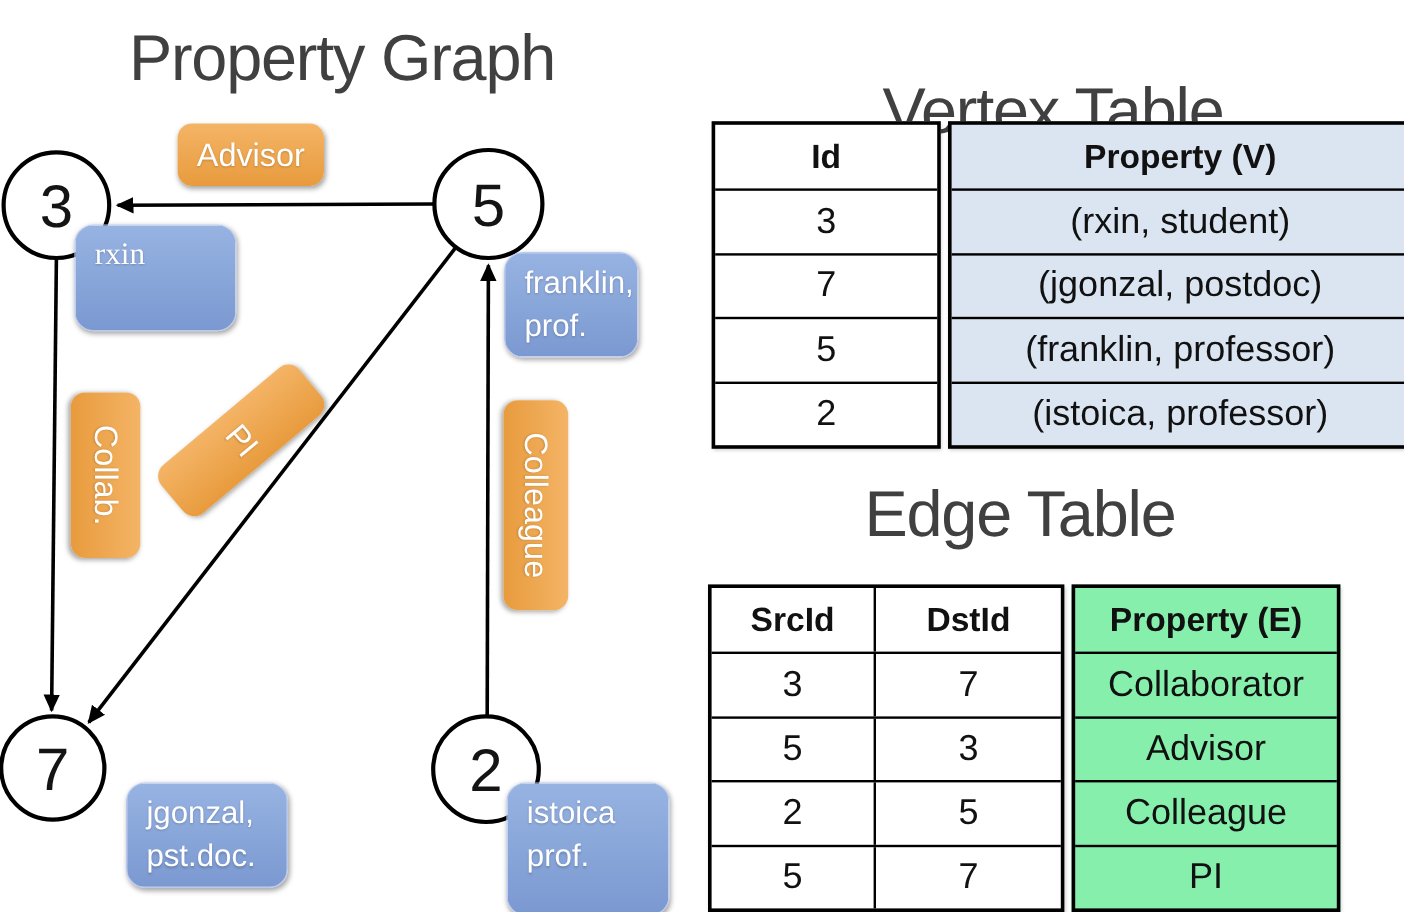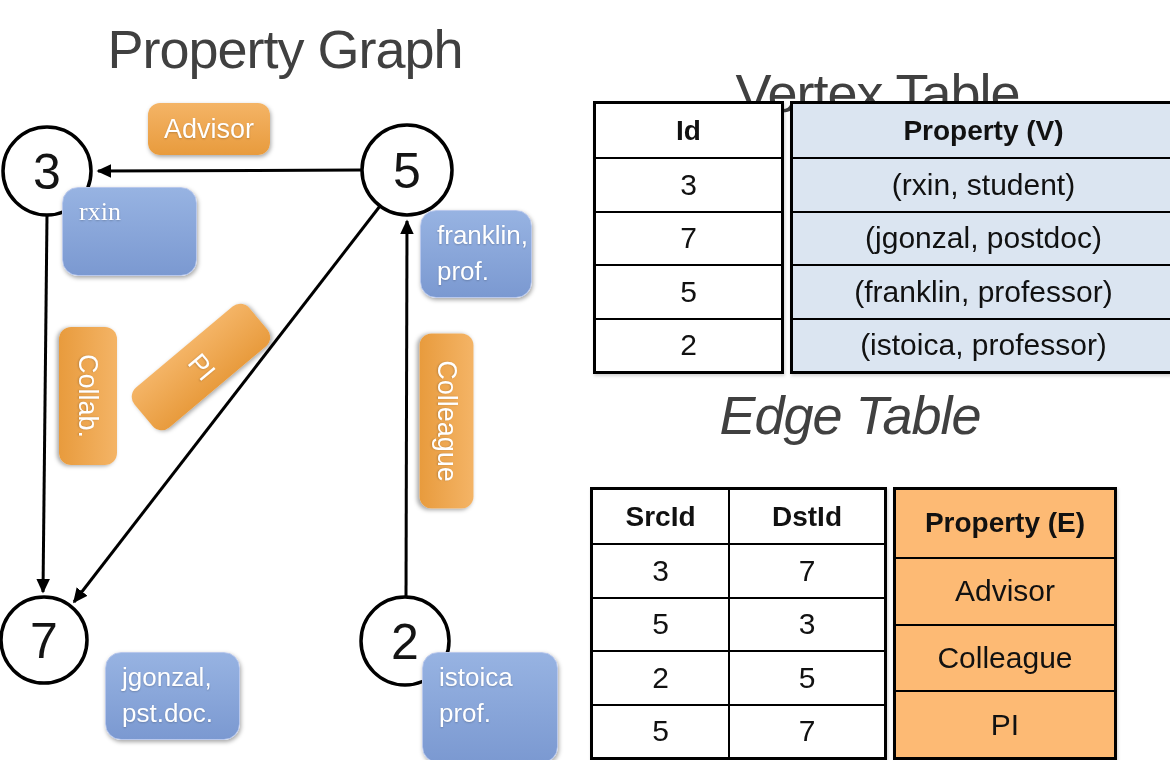--- a/index.html
+++ b/index.html
@@ -11,21 +11,21 @@
   }
   .abs{position:absolute;}
 
   
   .big-title{
     font-size:54px;font-weight:400;letter-spacing:-1px;color:#404040;
     text-align:center;white-space:nowrap;
   }
   #graph-title{left:0;top:18px;width:570px;}
   #vertex-title{left:585px;top:14px;width:585px;margin-top:48px;}
-  #edge-title{left:585px;top:384px;width:530px;font-style:italic;}
+  #edge-title{left:585px;top:398px;width:530px;}
 
   
   #graph-svg{left:0;top:0;}
   .edge{stroke:#000;stroke-width:3;}
   .node-circle{fill:#fff;stroke:#000;stroke-width:3.5;}
   .nnum{font-size:50px;font-weight:400;fill:#141414;text-anchor:middle;}
 
   
   .olabel{
     background:linear-gradient(180deg,#f4b466 0%,#e89b3d 100%);
@@ -58,21 +58,21 @@
   
   .table-wrap{display:flex;gap:6px;}
   #vertex-table{left:593px;top:101px;}
   #edge-table{left:590px;top:487px;}
   .stable{
     border:3px solid #000;height:267px;
     display:grid;grid-auto-rows:1fr;background:#fff;
     box-shadow:1px 2px 3px rgba(0,0,0,0.18);
   }
   .blue{background:#dbe5f1;}
-  .tan{background:#fdba74;}
+  .tan{background:#86efac;}
   .cell{
     display:flex;align-items:center;justify-content:center;
     font-size:30px;white-space:nowrap;
   }
   .th{font-weight:bold;font-size:28px;}
   .bt{border-top:2.5px solid #000;}
   .col-id{width:185px;}
   .col-vprop{width:381px;}
   .col-srcdst{width:291px;}
   .col-eprop{width:218px;}
@@ -174,17 +174,18 @@
       <div class="cell">2</div>
       <div class="cell divl">5</div>
     </div>
     <div class="trow bt">
       <div class="cell">5</div>
       <div class="cell divl">7</div>
     </div>
   </div>
   <div class="stable col-eprop tan">
     <div class="cell th">Property (E)</div>
+    <div class="cell bt">Collaborator</div>
     <div class="cell bt">Advisor</div>
     <div class="cell bt">Colleague</div>
     <div class="cell bt">PI</div>
   </div>
 </div>
 
 </body></html>

